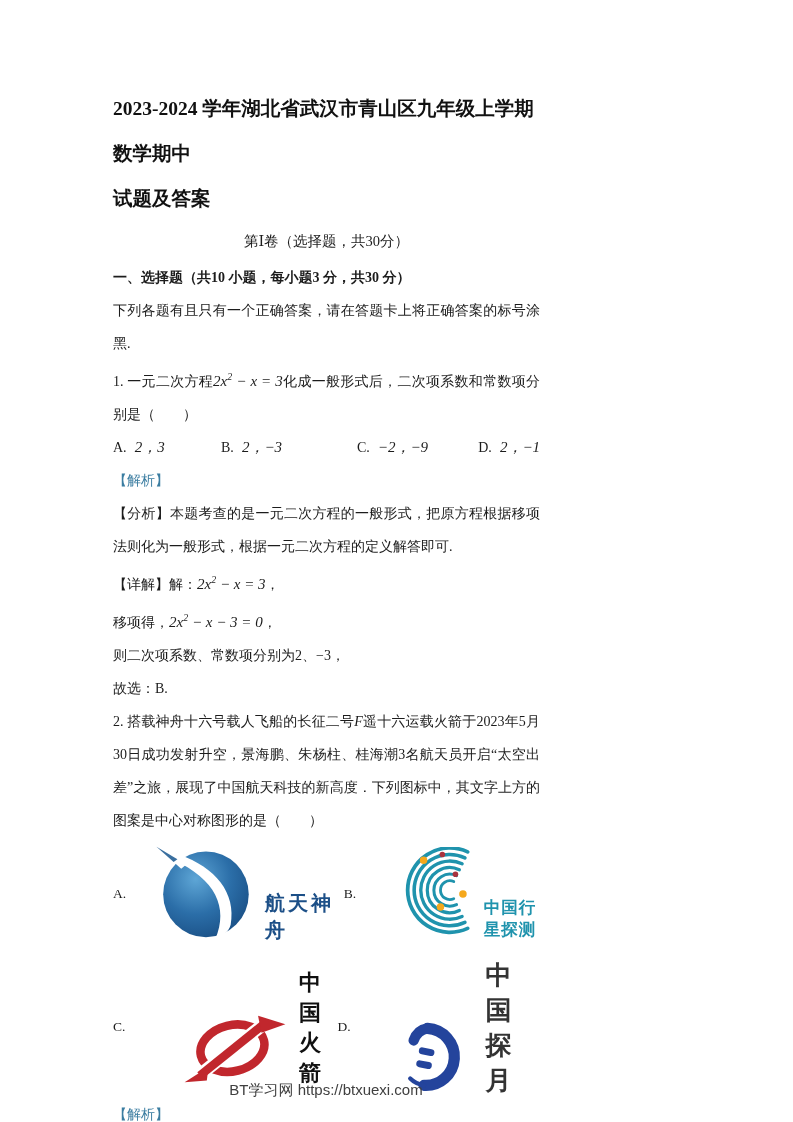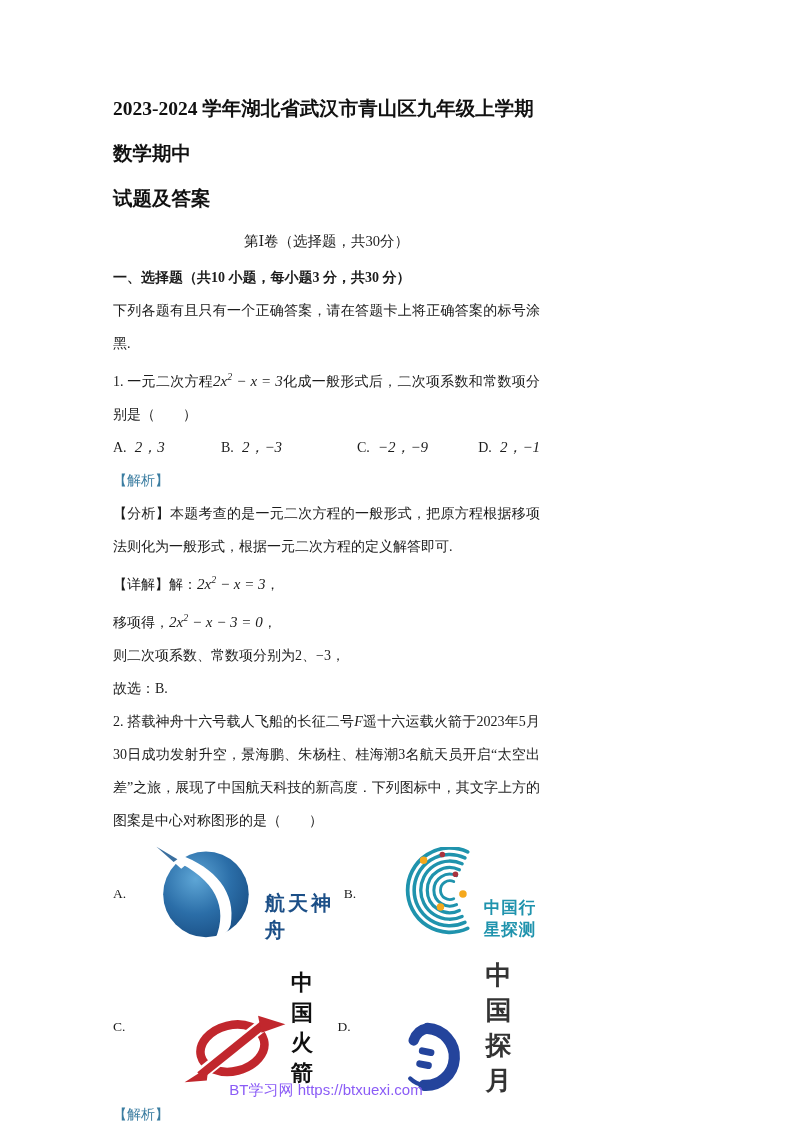--- a/index.html
+++ b/index.html
@@ -31,26 +31,26 @@
   .cell-a { width:288px; }
   .cell-c { width:288px; }
   .opt-letter { width:26px; flex:0 0 26px; font-size:13.5px; }
   figure { margin:0; display:flex; flex-direction:row; align-items:flex-end; }
   .fig-a { margin-left:6px; }
   .fig-b { margin-left:10px; }
   .fig-c { margin-left:40px; }
   .fig-d { margin-left:26px; }
   .cap-a { font-family:"Liberation Serif",serif; font-weight:bold; font-size:20px; color:#1c4f87; letter-spacing:3px; margin-top:2px; }
   .cap-b { font-family:"Liberation Sans",sans-serif; font-weight:bold; font-size:16.5px; color:#1f93ad; letter-spacing:1px; margin-top:2px; }
-  .cap-c { font-family:"Liberation Sans",sans-serif; font-weight:bold; font-size:22px; color:#101010; letter-spacing:2px; margin-top:2px; }
+  .cap-c { font-family:"Liberation Sans",sans-serif; font-weight:bold; font-size:22px; color:#101010; letter-spacing:2px; margin-top:2px;margin-left:8px; }
   .cap-d { font-family:"Liberation Sans",sans-serif; font-weight:bold; font-size:26px; color:#333333; letter-spacing:2px; margin-top:2px; }
 
   .footer {
     position:absolute; left:0; bottom:22px; width:100%;
-    text-align:center; color:#8b5cf6; font-size:15px;
+    text-align:center; color:#404040; font-size:15px;
     font-family:"Liberation Sans","DejaVu Sans",sans-serif;
   }
 </style>
 </head>
 <body>
 
 <div class="page">
   <div class="content">
 
     <div class="exam-title">

